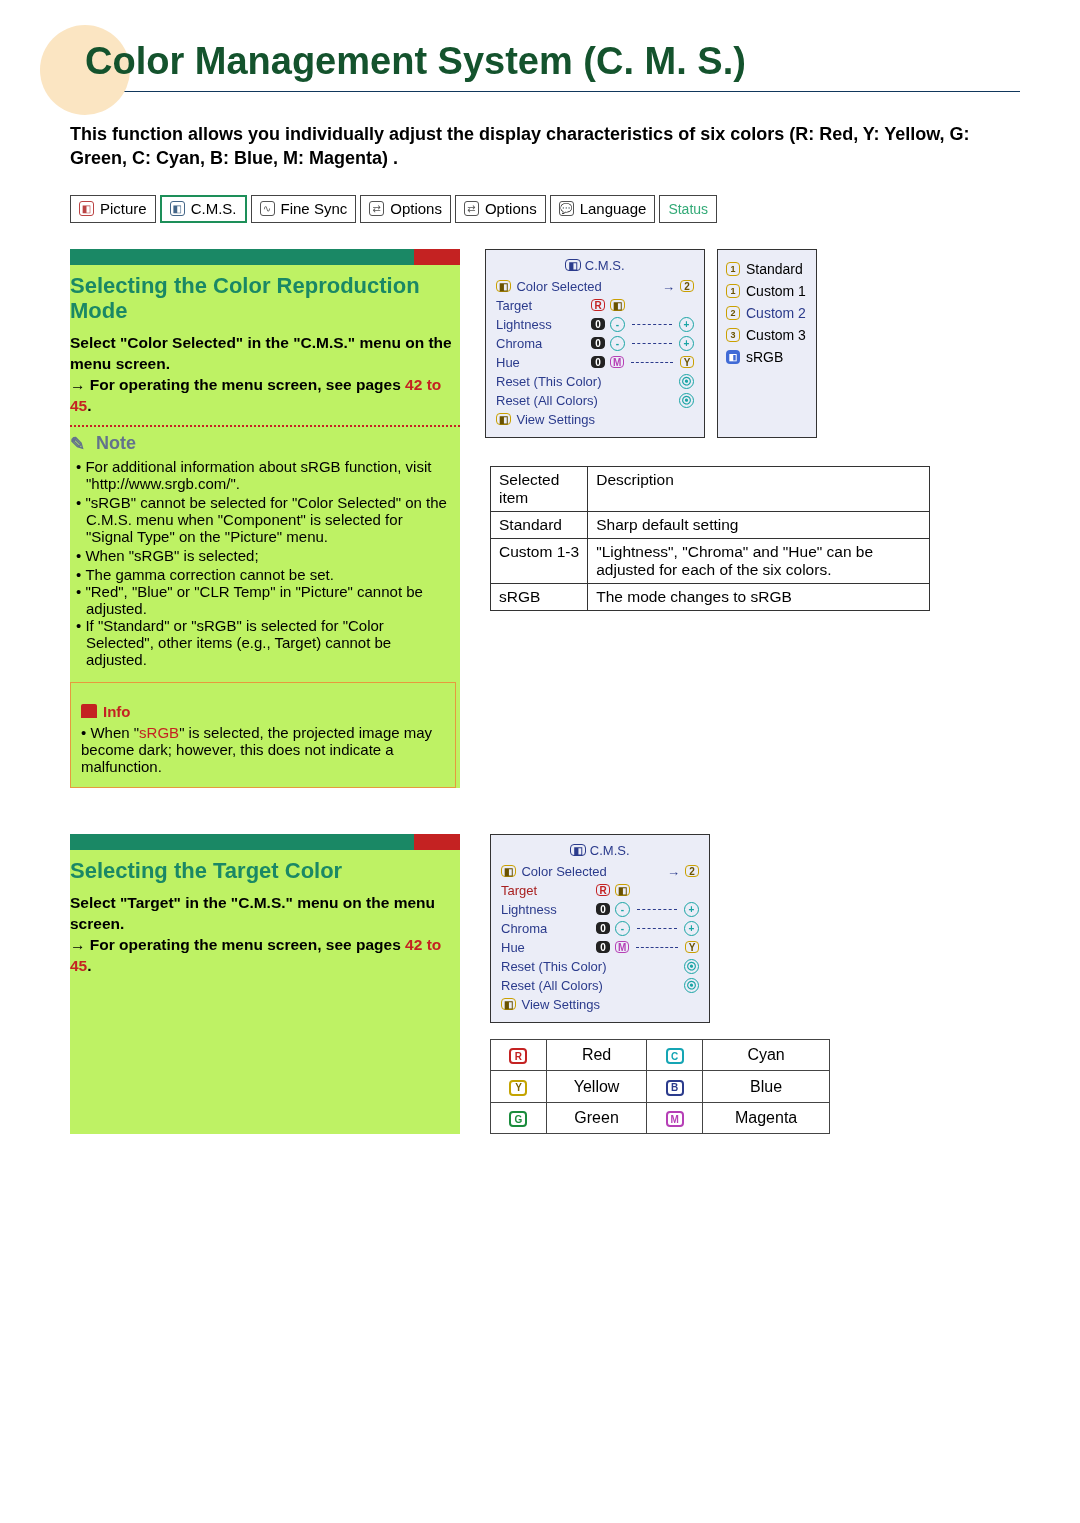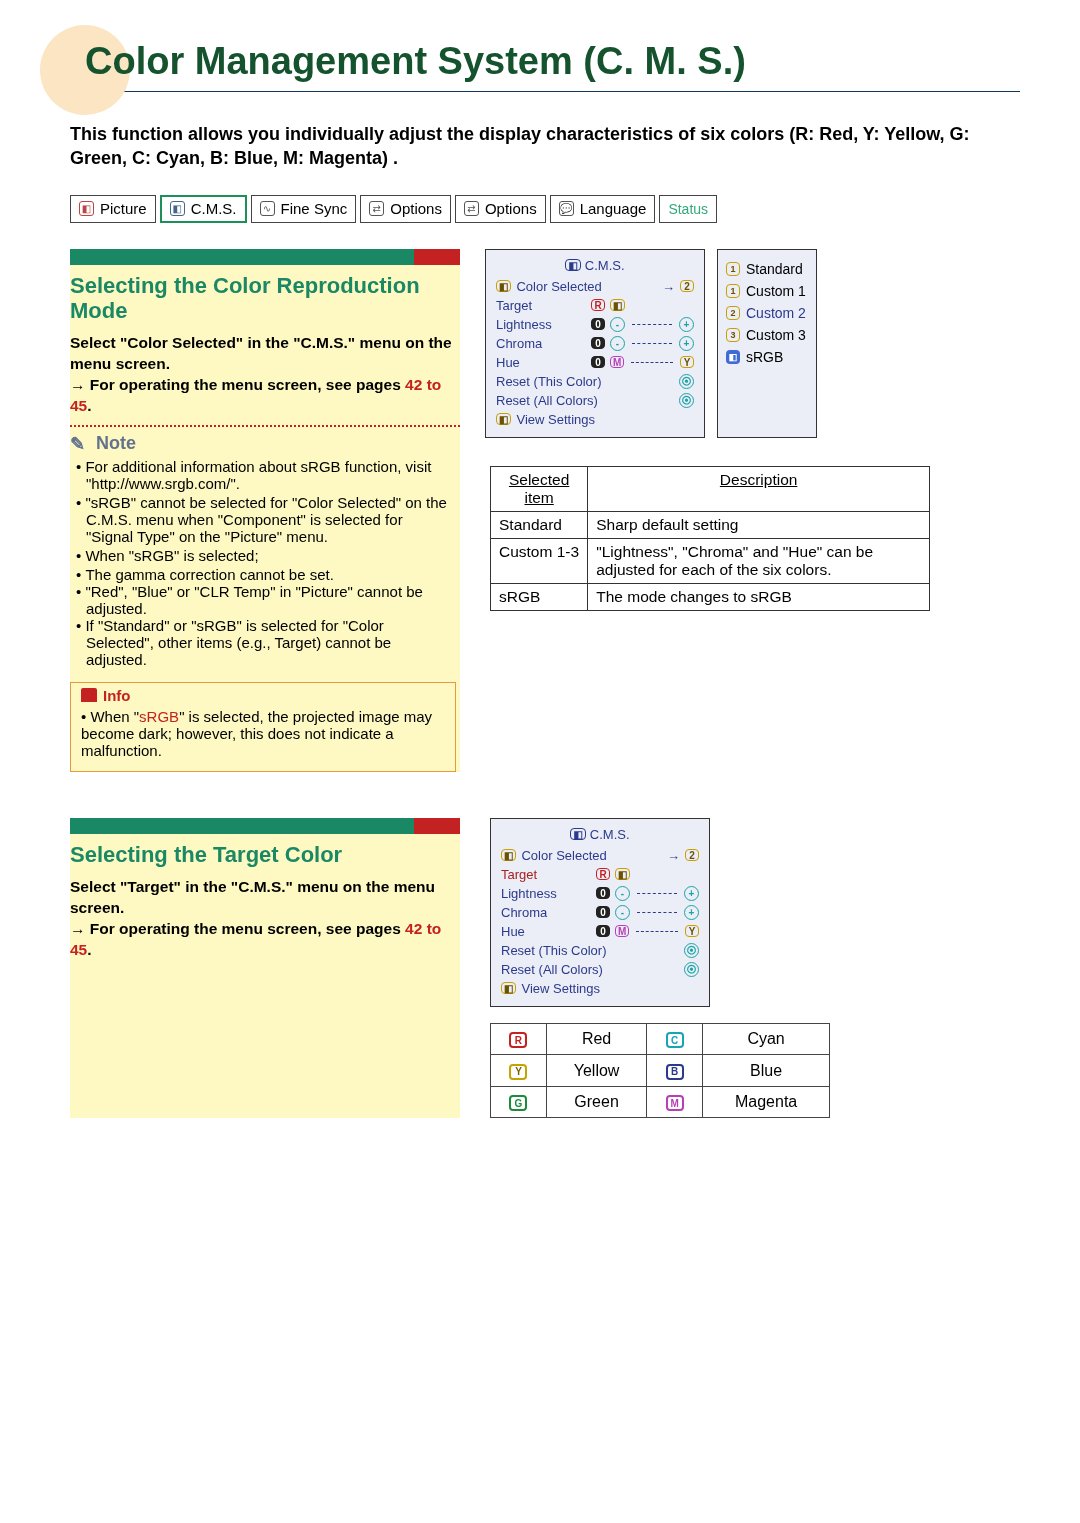--- a/index.html
+++ b/index.html
@@ -13,40 +13,40 @@
   .menubar { display:flex; gap:4px; margin-bottom:26px; }
   .mb-btn { display:inline-flex; align-items:center; gap:6px; border:1px solid #444; padding:1px 8px; height:28px; font-size:15px; background:#fff; }
   .mb-btn.active { border:2px solid #1d8f59; }
   .mb-btn .mb-icon { width:15px; height:15px; border:1px solid #333; border-radius:3px; display:flex; align-items:center; justify-content:center; font-size:10px; }
   .mb-btn .mb-icon.red{border-color:#b44; color:#b44;}
   .mb-btn .mb-icon.blue{border-color:#468; color:#468;}
   .mb-btn .mb-icon.gray{border-color:#555; color:#555;}
   .status-btn{ color:#3a7; font-size:14px; }
 
   .two-col { display:flex; gap:30px; margin-top:4px; }
-  .left-col { width:390px; background:#fef9c3; padding:0; position:relative; }
+  .left-col { width:390px; background:#bef264; padding:0; position:relative; }
   .bar-seg { display:flex; margin-bottom:8px; }
   .bar-teal { height:16px; background:#1a8865; flex:1; }
   .bar-red  { height:16px; width:46px; background:#c42222; }
   .sec-title { font-family: Arial, sans-serif; font-size:22px; font-weight:bold; color:#1a8865; line-height:1.15; padding:0 8px 10px 0; }
   .sec-body { font-size:15.5px; line-height:1.35; font-weight:bold; padding-right:8px; }
   .page-ref { color:#c42222; font-weight:bold; }
 
   .dotted-sep { margin:8px 0 6px 0; border-top:2px dotted #c42222; }
   .note-h { display:flex; align-items:center; gap:6px; color:#63738c; font-size:18px; font-weight:bold; margin:3px 0 4px 0; }
   .note-h .pencil{ width:20px; height:20px; display:inline-block; }
   .note-body { font-size:15px; font-weight:normal; padding-left:6px; padding-right:8px;}
   .note-body ul{ list-style:none; padding-left:0px;}
   .bullet-li{ text-indent:-10px; padding-left:10px; margin-bottom:2px; }
   .bullet-li:before{ content:"\2022\00a0"; }
   .sub-ul{ padding-left:12px; }
   .sub-ul li{ text-indent:-10px; padding-left:10px; }
   .sub-ul li:before{ content:"\2022\00a0"; }
 
-  .info-box { border:1px solid #e69a3e; padding:4px 10px 12px 10px; margin-top:14px; margin-right:4px;}
+  .info-box { border:1px solid #e69a3e; padding:20px 10px 12px 10px; margin-top:14px; margin-right:4px;}
   .info-h { color:#c42222; font-size:15px; font-weight:bold; display:flex; align-items:center; gap:6px; margin-bottom:4px;}
   .info-h .book{ width:16px; height:14px; background:#c42222; border-radius:2px 2px 0 0; display:inline-block;}
   .info-body { font-size:15px; }
   .s-link{ color:#c42222; }
 
   .right-col { flex:1; }
 
   .osd-wrap { display:flex; gap:12px; margin-bottom:28px; margin-left:-5px;}
   .osd { background:#ebedf7; border:1px solid #333; padding:8px 10px; font-size:13px; color:#2b3b8c; }
   .osd-title{ text-align:center; display:flex; gap:4px; align-items:center; justify-content:center; margin-bottom:4px;}
@@ -65,21 +65,21 @@
   .osd .sel{ color:#a82020;}
   .osd .arrow{font-weight:bold;}
   .optbox{ border:1px solid #333; padding:8px 10px 8px 8px; font-size:14px; background:#ebedf7;}
   .opt-row{ display:flex; align-items:center; gap:6px; height:22px;}
   .opt-row.active{ color:#2b3b8c;}
   .opt-row .dotico{ width:14px; height:14px; border:1.5px solid #caa000; border-radius:4px; display:inline-flex; align-items:center; justify-content:center; font-size:9px; font-weight:bold; color:#6a5200;}
   .optbox .blue{background:#406bd6; color:#fff; border:none;}
 
   table.desc { border-collapse:collapse; width:440px; font-size:15.5px; }
   table.desc th, table.desc td { border:1px solid #333; padding:4px 8px; text-align:left; vertical-align:top;}
-  table.desc th{ font-weight:normal; text-align:center;text-decoration:underline;}
+  table.desc th{ font-weight:normal; }
 
   .spacer{height:46px;}
 
   .target-row{display:flex; gap:30px;}
 
   table.colors{ border-collapse:collapse; width:340px; font-size:16px; margin-top:16px;}
   table.colors td{ border:1px solid #444; padding:6px 8px; text-align:center;}
   .cchip{display:inline-flex; width:18px; height:16px; border:2px solid; border-radius:4px; align-items:center; justify-content:center; font-size:10px; font-weight:bold;}
   .cchip.R{border-color:#c42222; color:#c42222;}
   .cchip.Y{border-color:#c4a400; color:#7a6200;}

